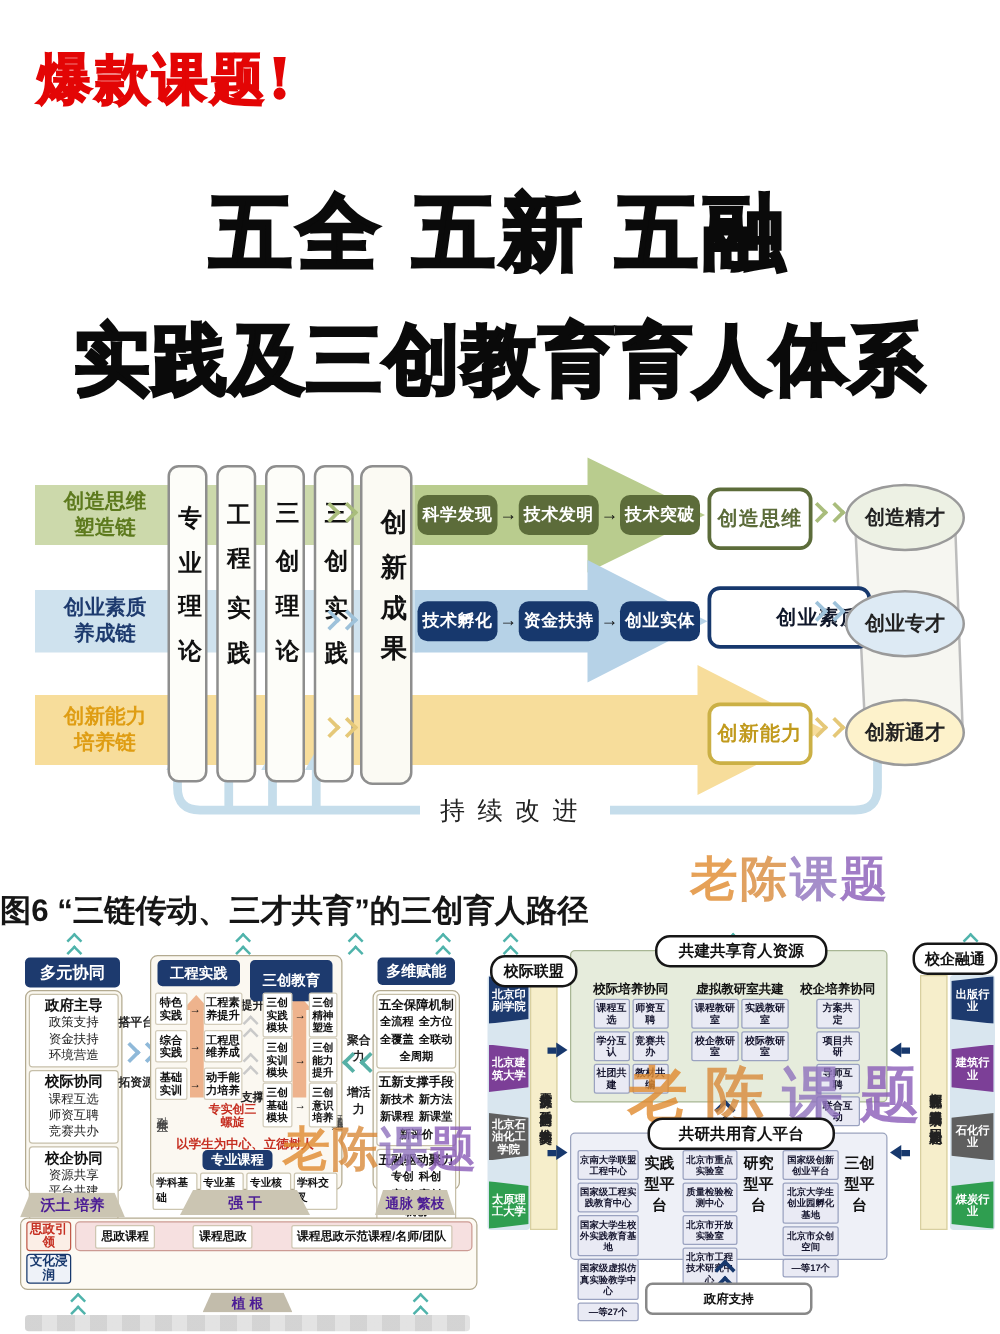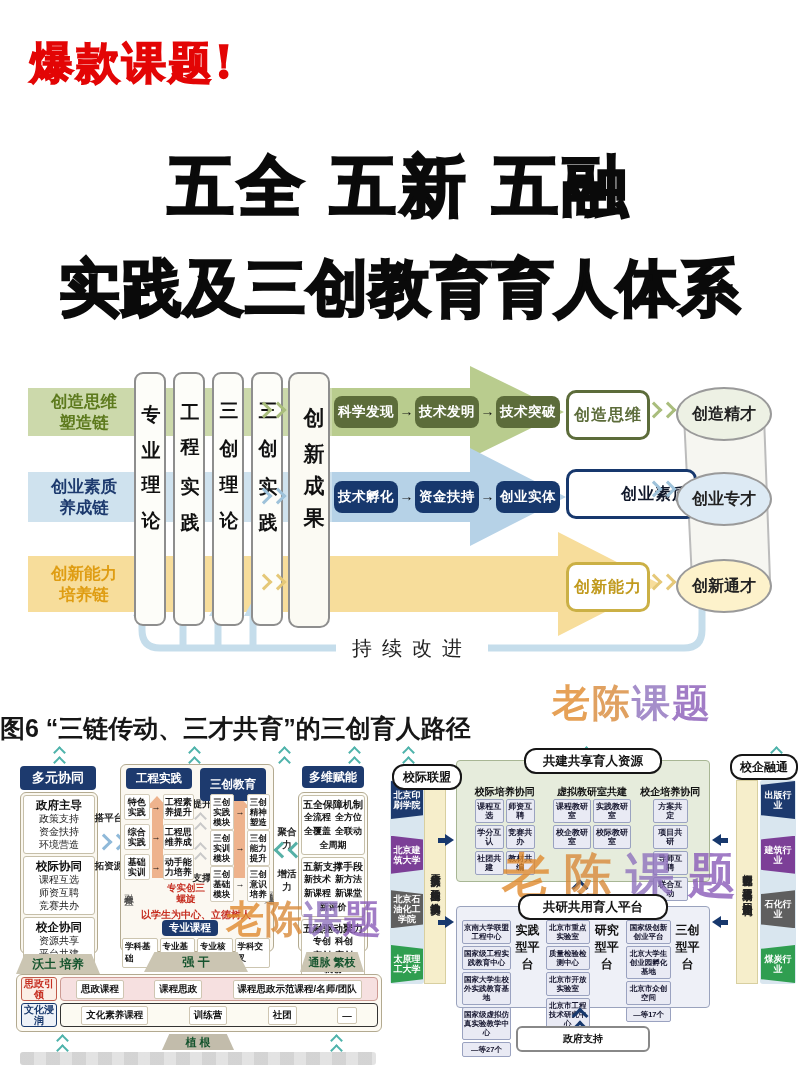--- a/index.html
+++ b/index.html
@@ -48,21 +48,21 @@
   .chevs.up i{transform:rotate(-135deg);}
   .chevs.left i{transform:rotate(135deg);}
   .chevs.small i{width:7px;height:7px;border-width:2.5px;}
   
   .wm{position:absolute;display:flex;font-weight:bold;opacity:.8;}
   .wm i{font-style:normal;}
   
   .chip{position:absolute;background:#1d3a6e;color:#fff;font-weight:bold;display:flex;align-items:center;justify-content:center;border-radius:4px;z-index:2;}
   .pill{position:absolute;background:#fff;border:2px solid #161616;border-radius:12px;display:flex;align-items:center;justify-content:center;font-weight:bold;color:#111;z-index:3;}
   .pedestal{position:absolute;background:#cbc5b2;clip-path:polygon(10% 0,90% 0,100% 100%,0 100%);
-            display:flex;align-items:center;justify-content:center;font-weight:bold;color:#14532d;z-index:2;}
+            display:flex;align-items:center;justify-content:center;font-weight:bold;color:#4c1d95;z-index:2;}
   .panel{position:absolute;background:#fbf8f1;border:1.5px solid #b3aa90;border-radius:6px;}
   .grp{background:#fff;border:1px solid #c6bfa9;border-radius:3px;text-align:center;padding:2px 1px;margin:2px 2px 0 2px;}
   .grp .gt{font-weight:bold;font-size:11.5px;line-height:14px;}
   .grp .gi{font-size:10px;line-height:13px;color:#222;}
   .ldia,.rdia{position:absolute;top:748px;height:319px;}
   .ldia{left:14px;width:372px;}
   .rdia{left:390px;width:410px;}
   .vlabel{position:absolute;writing-mode:vertical-rl;text-orientation:upright;font-size:9.5px;color:#444;letter-spacing:1px;}
   .linklbl{position:absolute;font-size:9.5px;color:#222;text-align:center;font-weight:bold;}
   .frows{position:absolute;display:flex;flex-direction:column;justify-content:space-between;}
@@ -369,26 +369,20 @@
     <div class="pedestal" style="left:286px;top:204px;width:64px;height:20px;font-size:11px">通脉 繁枝</div>
 
     <div class="panel" style="left:2px;top:226px;width:364px;height:56px;background:#fdfaf3"></div>
     <div class="brow-label" style="left:7px;top:229px;width:34px;height:22px;color:#c62f22;background:#fbeee6;border:1px solid #c05a4a">思政引领</div>
     <div class="brow" style="left:46px;top:229px;width:316px;height:22px;background:#f6e0e0;border:1px solid #cc9a93">
         <span class="bitem">思政课程</span>
         <span class="bitem">课程思政</span>
         <span class="bitem">课程思政示范课程/名师/团队</span>
       </div>
     <div class="brow-label" style="left:7px;top:255px;width:34px;height:22px;color:#17386d;background:#eef2f8;border:1px solid #17386d">文化浸润</div>
-    <div class="brow" style="left:46px;top:255px;width:316px;height:22px;background:#fcfaf2;border:1.5px solid #333">
-        <span class="bitem">文化素养课程</span>
-        <span class="bitem">训练营</span>
-        <span class="bitem">社团</span>
-        <span class="bitem">—</span>
-      </div>
     <div class="pedestal" style="left:148px;top:286px;width:72px;height:16px;font-size:11px;background:#c2bcab">植 根</div>
     <div class="chevs up small" style="left:44px;top:288px;--c:#4fb3ab">
         <i></i>
         <i></i>
       </div>
     <div class="chevs up small" style="left:318px;top:288px;--c:#4fb3ab">
         <i></i>
         <i></i>
       </div>
     <div class="basebar" style="left:6px;top:304px;width:356px"></div>

